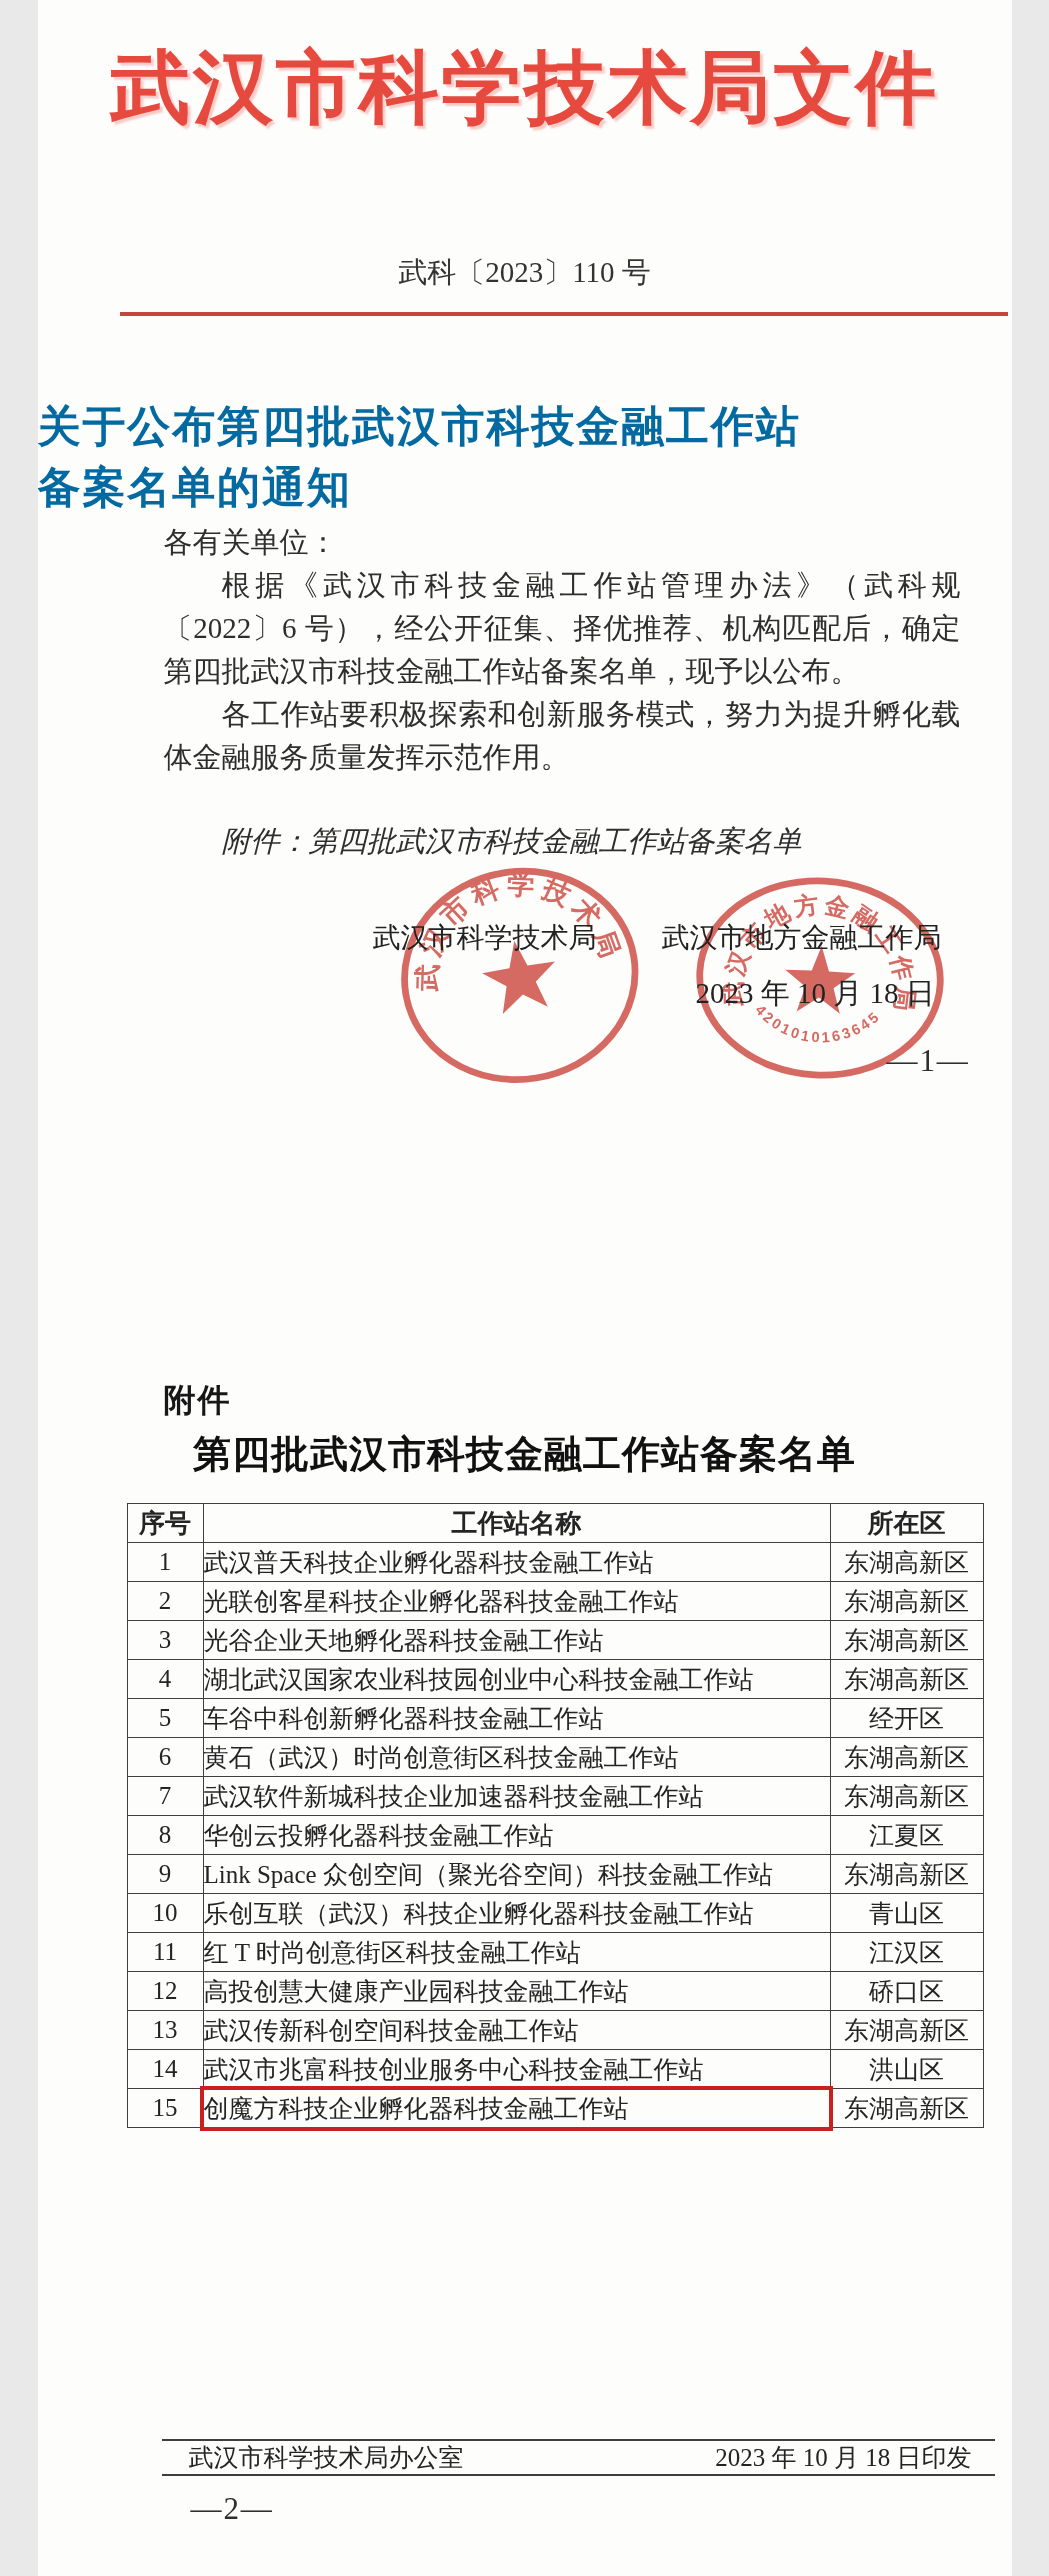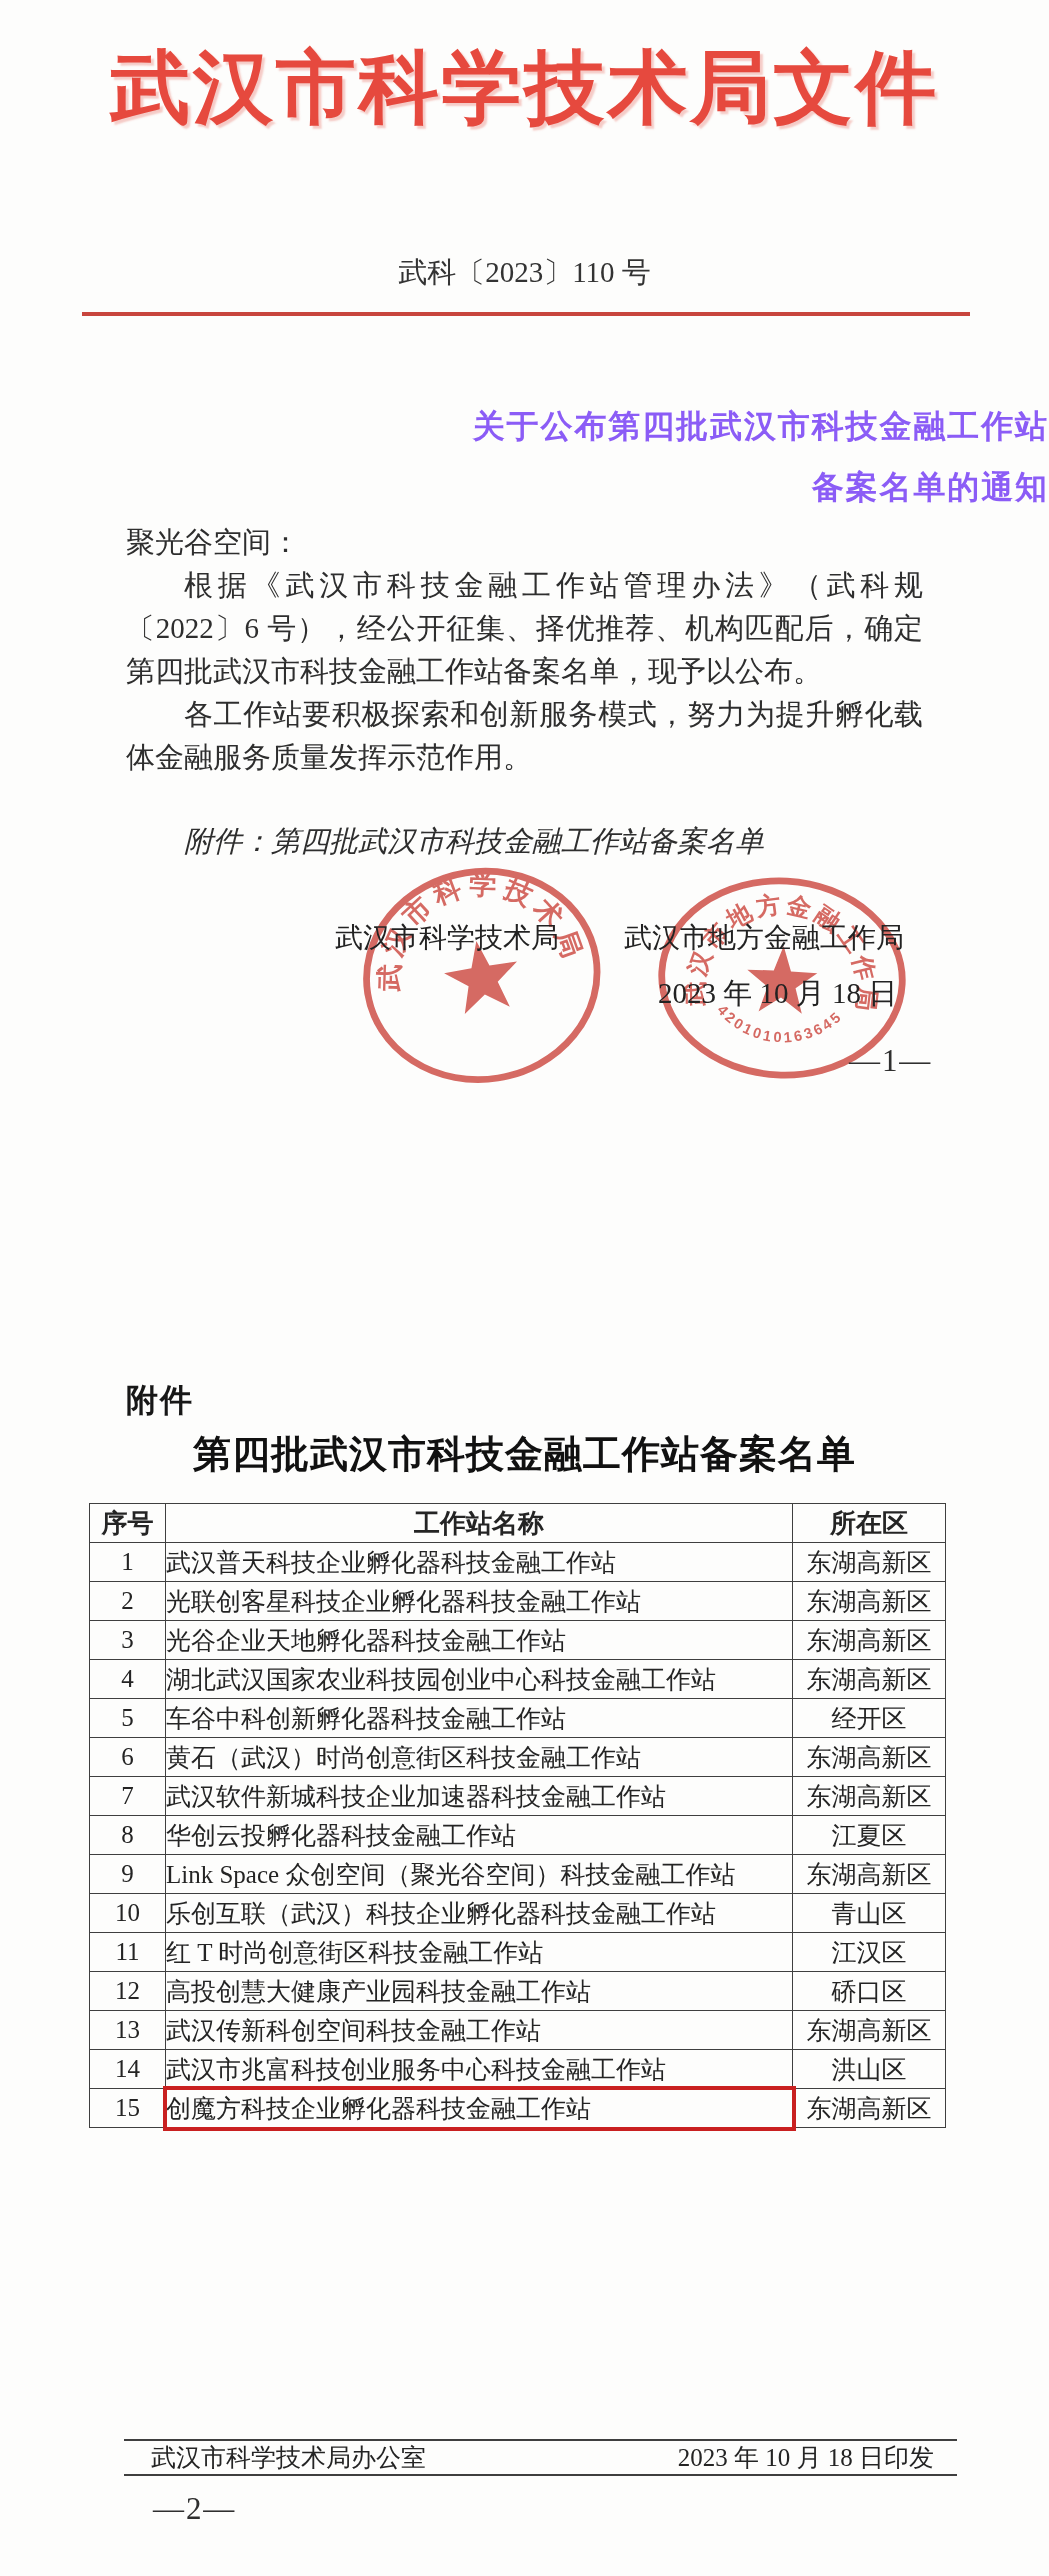--- a/index.html
+++ b/index.html
@@ -1,32 +1,32 @@
 <!DOCTYPE html>
 <html><head>
 <meta charset="utf-8">
 <style>
   html,body{margin:0;padding:0;background:#e9e9e9;}
   .page{
-    position:relative;width:1049px;height:2576px;margin:0 auto;
+    position:relative;width:974px;height:2576px;margin:0 auto;
     background:#fdfdfc;overflow:hidden;
     font-family:"Liberation Serif","DejaVu Serif",serif;color:#2b2b2b;
   }
   .abs{position:absolute;}
   .red-header{
     top:35px;left:0;width:100%;text-align:center;
     font-size:80px;font-weight:bold;color:#e6493e;letter-spacing:2.9px;
     text-shadow:2.9px 2.9px 1.9px rgba(226,74,62,0.28);
     font-family:"Liberation Serif","DejaVu Serif",serif;
   }
   .doc-number{top:253px;left:0;width:100%;text-align:center;font-size:29px;color:#333;}
   .red-rule{top:312px;left:82px;width:888px;height:3.9px;background:#c8453d;}
   .doc-title{
-    top:396px;left:0;width:100%;text-align:right;
-    font-size:32px;font-weight:bold;line-height:61px;color:#8b5cf6;letter-spacing:1.9px;
+    top:396px;left:0;width:100%;text-align:left;
+    font-size:43px;font-weight:bold;line-height:61px;color:#0369a1;letter-spacing:1.9px;
   }
   .body-text{
     top:521px;left:126px;width:797px;
     font-size:29px;line-height:43px;text-align:justify;color:#2e2e2e;
   }
   .body-text p{margin:0;text-indent:2em;}
   .body-text p.no-indent{text-indent:0;}
   .body-text p.attachment{margin-top:41px;font-style:italic;}
   .signer{top:919px;font-size:28px;color:#222;white-space:nowrap;}
   .signer-left{left:335px;}
@@ -76,21 +76,21 @@
   <div class="abs doc-number">武科〔2023〕110 号</div>
 
   <div class="abs red-rule"></div>
 
   <div class="abs doc-title">
     <div>关于公布第四批武汉市科技金融工作站</div>
     <div>备案名单的通知</div>
   </div>
 
   <div class="abs body-text">
-    <p class="no-indent">聚光谷空间：</p>
+    <p class="no-indent">各有关单位：</p>
     <p>根据《武汉市科技金融工作站管理办法》（武科规〔2022〕6 号），经公开征集、择优推荐、机构匹配后，确定第四批武汉市科技金融工作站备案名单，现予以公布。</p>
     <p>各工作站要积极探索和创新服务模式，努力为提升孵化载体金融服务质量发挥示范作用。</p>
     <p class="attachment">附件：第四批武汉市科技金融工作站备案名单</p>
   </div>
 
   <svg class="abs seal" style="left:355px;top:857px;transform:rotate(-9deg);" width="253" height="233" viewBox="0 0 260 240">
     <ellipse cx="130" cy="122" rx="119" ry="107" fill="none" stroke="#cd4a42" stroke-width="7"></ellipse>
     <polygon fill="#cd4a42" points="130,86 139.4,113.1 168,113.6 145.2,130.9 153.5,158.4 130,142 106.5,158.4 114.8,130.9 92,113.6 120.6,113.1"></polygon>
     <path id="sealArcL" d="M 48 150 A 86 86 0 1 1 212 150" fill="none"></path>
     <text font-size="28" fill="#cd4a42" letter-spacing="6">

